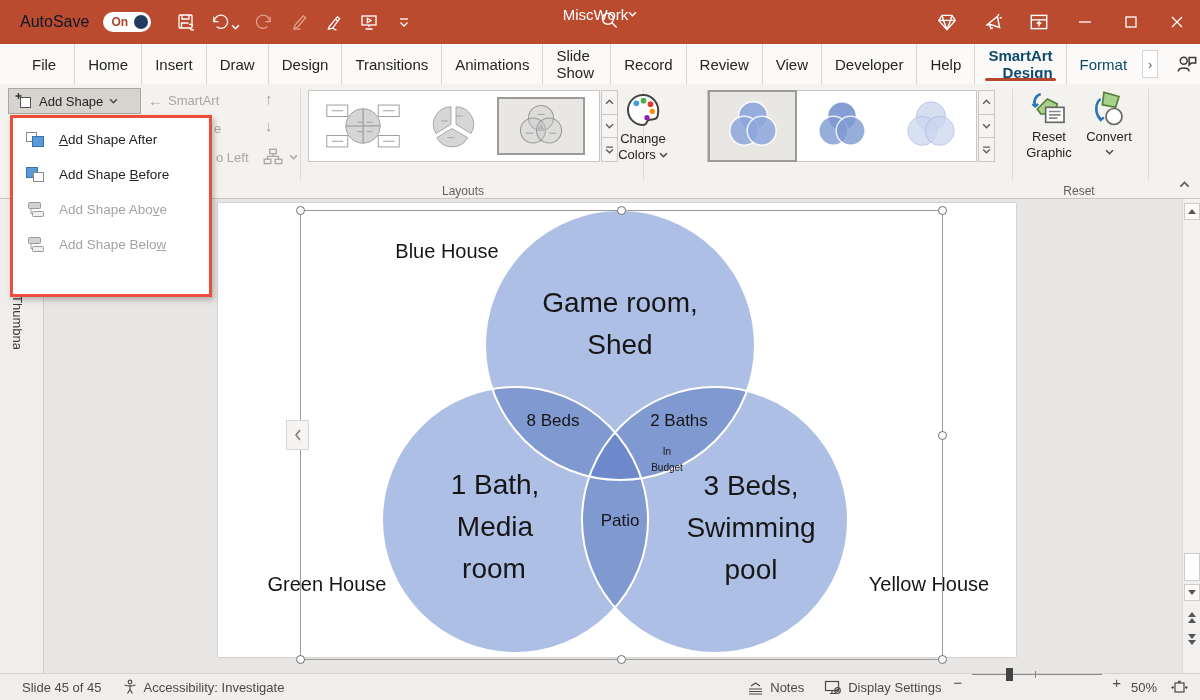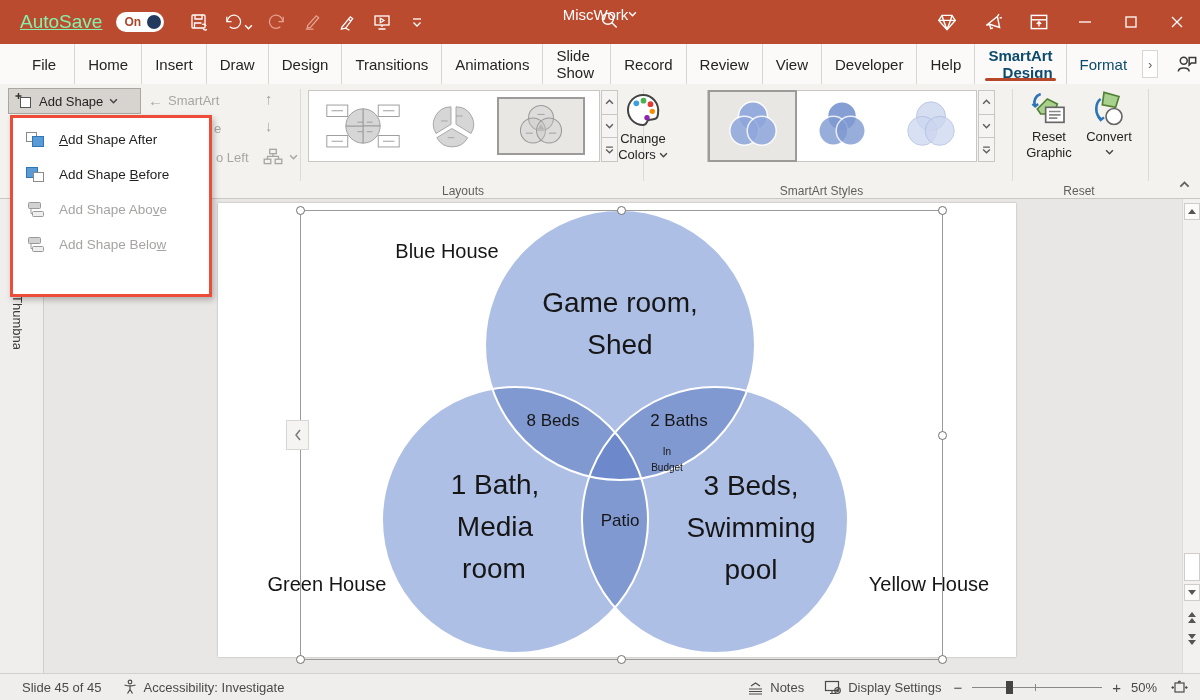--- a/index.html
+++ b/index.html
@@ -4,21 +4,21 @@
 <style>
   * { margin:0; padding:0; box-sizing:border-box; }
   html,body { width:1200px; height:700px; overflow:hidden; }
   body { font-family:"Liberation Sans", sans-serif; }
   #app { position:relative; width:1200px; height:700px; background:#e9e7e5; overflow:hidden; }
   svg { display:block; }
 
   
   .titlebar { position:absolute; left:0; top:0; width:1200px; height:44px; background:#bb4b2f; display:flex; align-items:center; color:#fff; }
   .tb-left { display:flex; align-items:center; gap:14px; padding-left:20px; }
-  .autosave-lbl { font-size:19px; color:#86efac;text-decoration:underline; }
+  .autosave-lbl { font-size:16px; color:#0f172a; }
   .toggle { width:48px; height:20px; background:#fff; border-radius:10px; display:flex; align-items:center; justify-content:space-between; padding:0 3px 0 8px; cursor:pointer; }
   .toggle .on { font-size:12px; color:#a8442a; font-weight:bold; }
   .toggle .knob { width:14px; height:14px; border-radius:50%; background:#223a5e; }
   .qat { display:flex; align-items:center; gap:13px; margin-left:10px; }
   .qat .ic { width:22px; height:22px; display:flex; align-items:center; justify-content:center; cursor:pointer; }
   .ic svg { stroke:#fff; fill:none; stroke-width:1.3; }
   .ic.dis svg { stroke:#e5a492; }
   .tb-title { position:absolute; left:0; right:0; top:0; height:28px; display:flex; align-items:center; justify-content:center; pointer-events:none; }
   .tb-title span { font-size:15px; color:#fff; pointer-events:auto; cursor:pointer; }
   .search-btn { position:absolute; left:598px; top:10px; width:24px; height:24px; cursor:pointer; }
@@ -77,21 +77,21 @@
 
   .vscroll { position:absolute; left:1182px; top:0; width:18px; height:474px; background:#f3f1ef; border-left:1px solid #dedbd8; }
   .sbtn { position:absolute; left:1px; width:16px; height:17px; background:#fcfbfa; border:1px solid #cfccc9; display:flex; align-items:center; justify-content:center; cursor:pointer; }
   .tri-up { width:0; height:0; border-left:4px solid transparent; border-right:4px solid transparent; border-bottom:5px solid #555; }
   .tri-dn { width:0; height:0; border-left:4px solid transparent; border-right:4px solid transparent; border-top:5px solid #555; }
   .dbl { display:flex; flex-direction:column; gap:1px; align-items:center; }
 
   
   .statusbar { position:absolute; left:0; top:673px; width:1200px; height:27px; background:#f0eeec; border-top:1px solid #d3d0cd; display:flex; align-items:center; font-size:13px; color:#4b4a48; }
   .sb-item { display:flex; align-items:center; gap:6px; padding:0 10px; height:100%; cursor:pointer; }
-  .sb-right { position:absolute; right:6px; top:0; height:27px; display:flex; align-items:center; }
+  .sb-right { position:absolute; right:6px; top:0; height:27px; display:flex; align-items:flex-start; }
   .zoom-track { position:relative; width:130px; height:1px; background:#8a8886; margin:0 8px; cursor:pointer; }
   .zoom-tick { position:absolute; left:63px; top:-3px; width:1px; height:7px; background:#8a8886; }
   .zoom-thumb { position:absolute; left:34px; top:-6px; width:7px; height:13px; background:#444; cursor:pointer; }
   .sb-ic svg { stroke:#4b4a48; fill:none; stroke-width:1.2; }
 </style>
 </head>
 <body>
 
 <div id="app">
 
@@ -397,21 +397,20 @@
           <svg class="chev" viewBox="0 0 8 5">
             <path d="M1 1 4 4 7 1"></path>
           </svg>
         </div>
       <div>
           <svg width="9" height="8" viewBox="0 0 8 7" style="fill:none;stroke:currentColor;stroke-width:1.2">
             <path d="M1 1h6M1 3 4 6 7 3"></path>
           </svg>
         </div>
     </div>
-    <div class="grp-label" style="left:648px; width:347px;">SmartArt Styles</div>
 
     <div class="vdiv" style="left:1012px;"></div>
 
     <div class="bigbtn" style="left:1018px; top:5px;">
       <svg width="40" height="40" viewBox="0 0 24 24">
         <path d="M7 3c-3 1-4.5 4-3.5 7" fill="none" stroke="#2e75b6" stroke-width="1.6"></path>
           <path d="M2 9l1.7 1.5L5.5 9" fill="none" stroke="#2e75b6" stroke-width="1.4"></path>
         <path d="M5 12 11 6l6 3-2 6H7z" fill="#a9d18e" stroke="#538135"></path>
         <rect x="10" y="11" width="11" height="9" fill="#fff" stroke="#666"></rect>
         <path d="M12 13.5h7M12 15.5h7M12 17.5h5" stroke="#888"></path>

